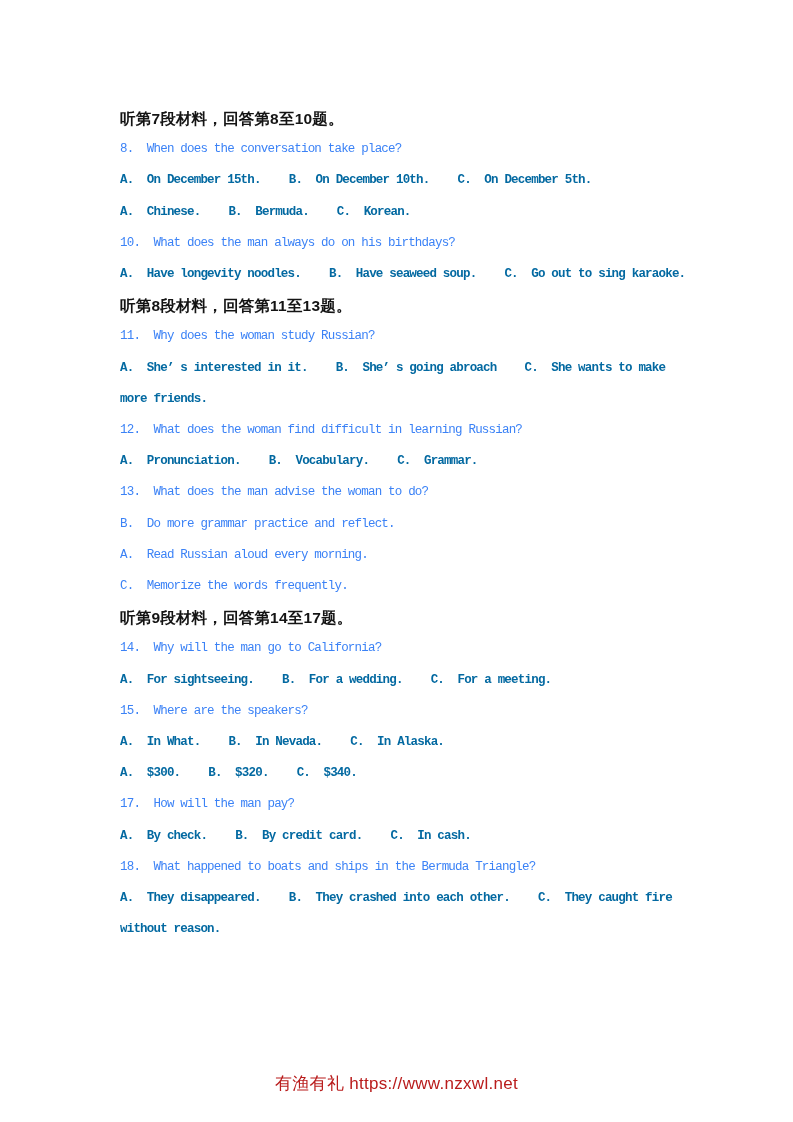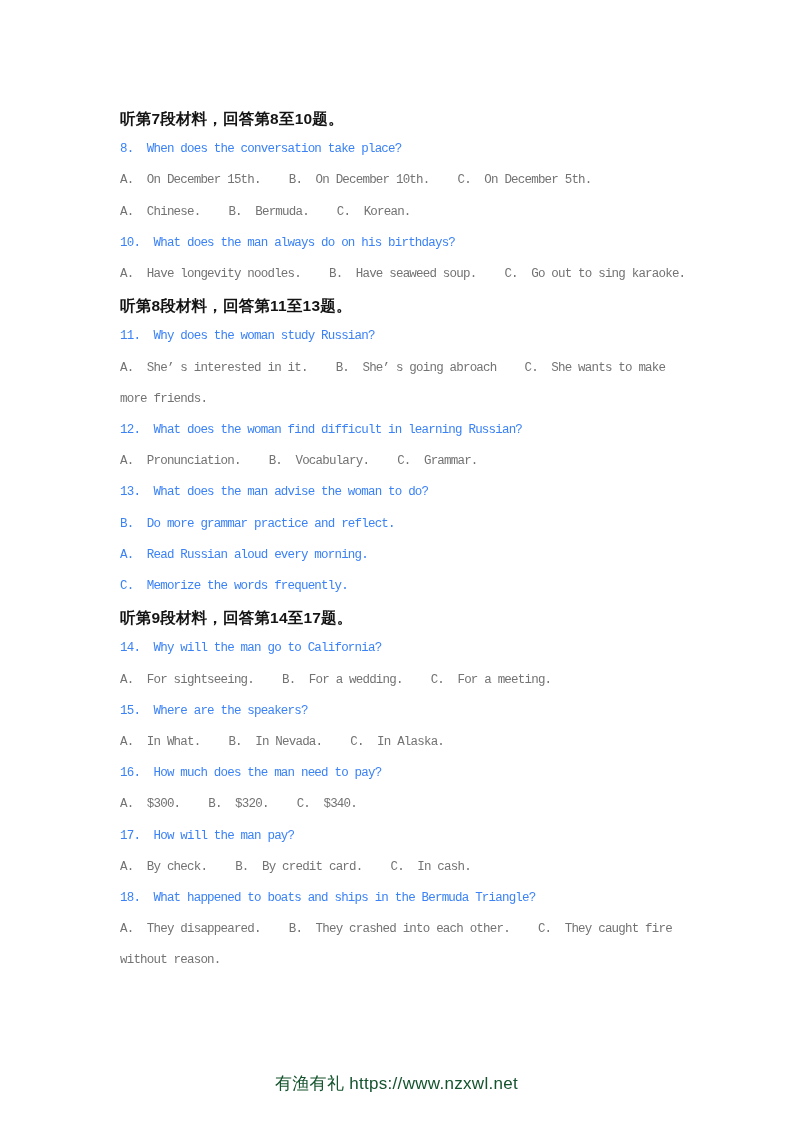--- a/index.html
+++ b/index.html
@@ -29,22 +29,23 @@
   .q, .opt-line {
     font-size: 12.5px;
     letter-spacing: -0.8px;
     color: #3b82f6;
     font-weight: 400;
     white-space: pre-wrap;
   }
   .opts {
     font-size: 12.5px;
     letter-spacing: -0.8px;
-    color: #737373;
+    color: #0369a1;
     white-space: normal;
+    font-weight: bold;
   }
   .opt {
     white-space: pre-wrap;
     margin-right: 28px;
   }
   .opt:last-child { margin-right: 0; }
   .sec {
     font-family: "Liberation Sans", "DejaVu Sans", sans-serif;
     font-size: 15.5px;
     font-weight: 700;
@@ -53,21 +54,21 @@
     white-space: pre-wrap;
   }
   .footer {
     position: absolute;
     left: 0;
     right: 0;
     top: 1064px;
     text-align: center;
     font-family: "Liberation Sans", "DejaVu Sans", sans-serif;
     font-size: 17px;
-    color: #14532d;
+    color: #b91c1c;
     letter-spacing: 0.3px;
   }
 </style>
 </head>
 <body>
 
 <div class="page">
   <main class="content">
 
     <h3 class="sec">听第7段材料，回答第8至10题。</h3>
@@ -94,21 +95,20 @@
     <p class="opt-line">C.  Memorize the words frequently.</p>
 
     <h3 class="sec">听第9段材料，回答第14至17题。</h3>
 
     <p class="q">14.  Why will the man go to California?</p>
     <p class="opts"><span class="opt">A.  For sightseeing.</span><span class="opt">B.  For a wedding.</span><span class="opt">C.  For a meeting.</span></p>
 
     <p class="q">15.  Where are the speakers?</p>
     <p class="opts"><span class="opt">A.  In What.</span><span class="opt">B.  In Nevada.</span><span class="opt">C.  In Alaska.</span></p>
 
-    <p class="q">16.  How much does the man need to pay?</p>
     <p class="opts"><span class="opt">A.  $300.</span><span class="opt">B.  $320.</span><span class="opt">C.  $340.</span></p>
 
     <p class="q">17.  How will the man pay?</p>
     <p class="opts"><span class="opt">A.  By check.</span><span class="opt">B.  By credit card.</span><span class="opt">C.  In cash.</span></p>
 
 
     <p class="q">18.  What happened to boats and ships in the Bermuda Triangle?</p>
     <p class="opts"><span class="opt">A.  They disappeared.</span><span class="opt">B.  They crashed into each other.</span><span class="opt">C.  They caught fire without reason.</span></p>
 
   </main>

